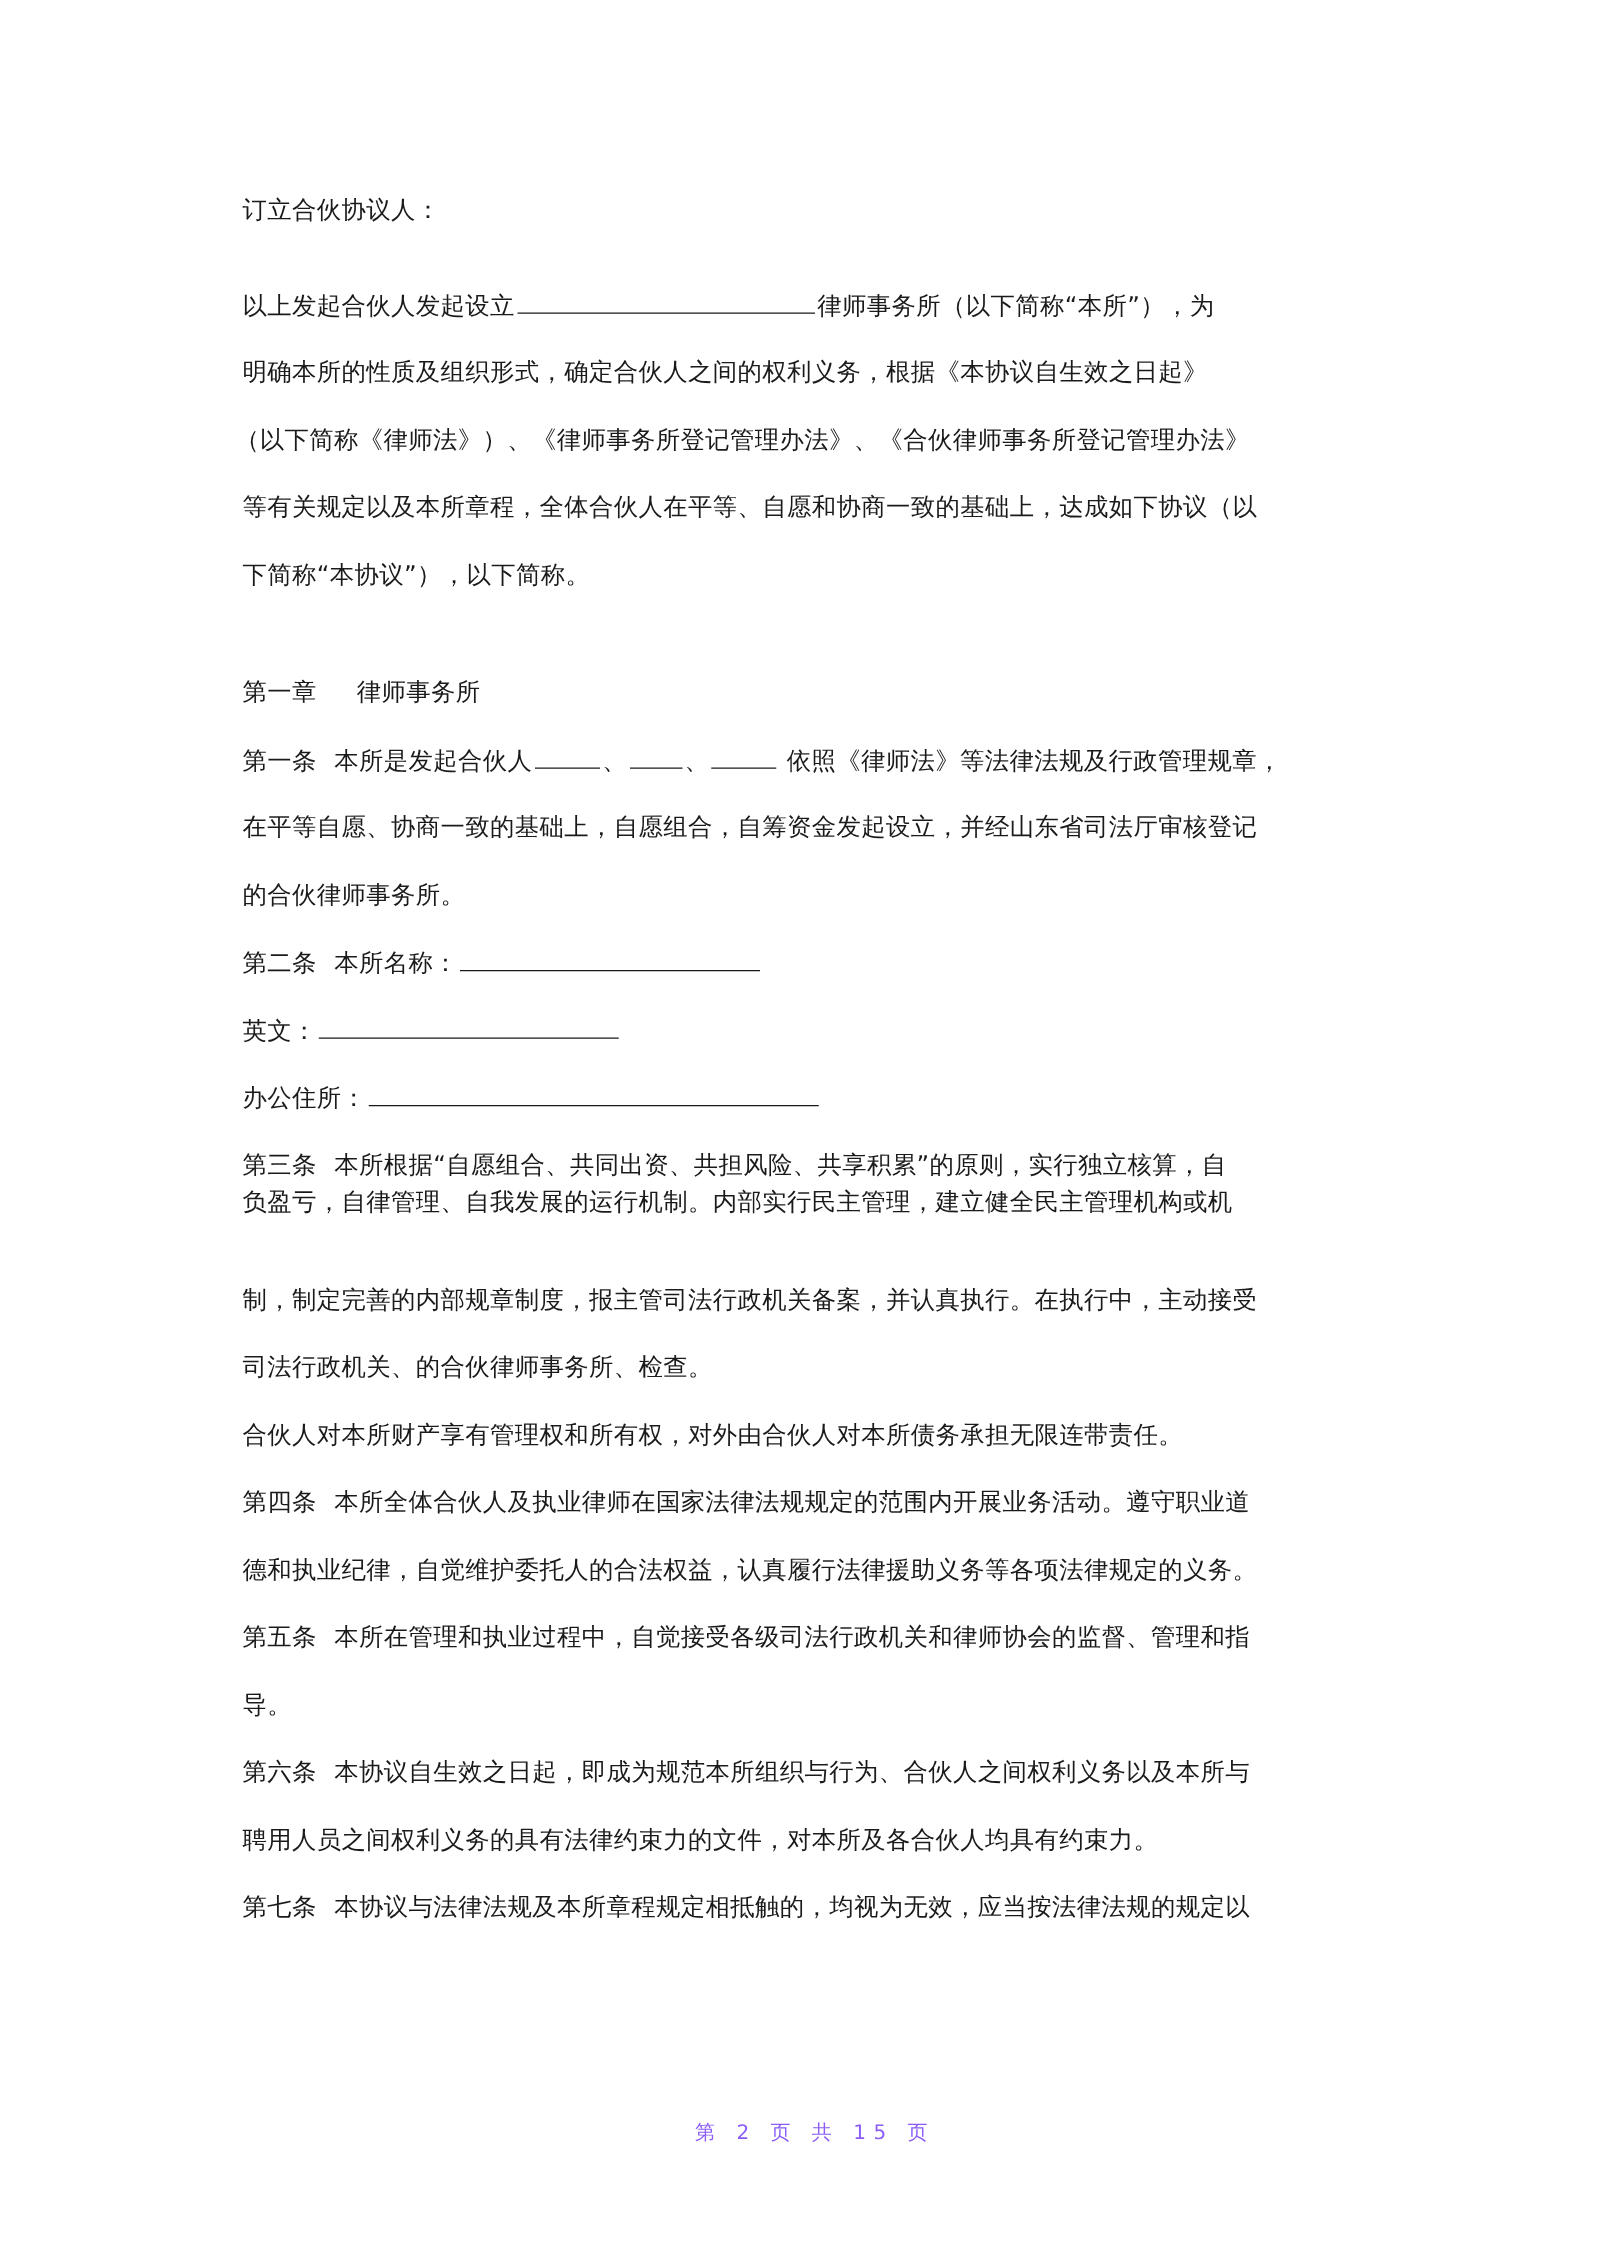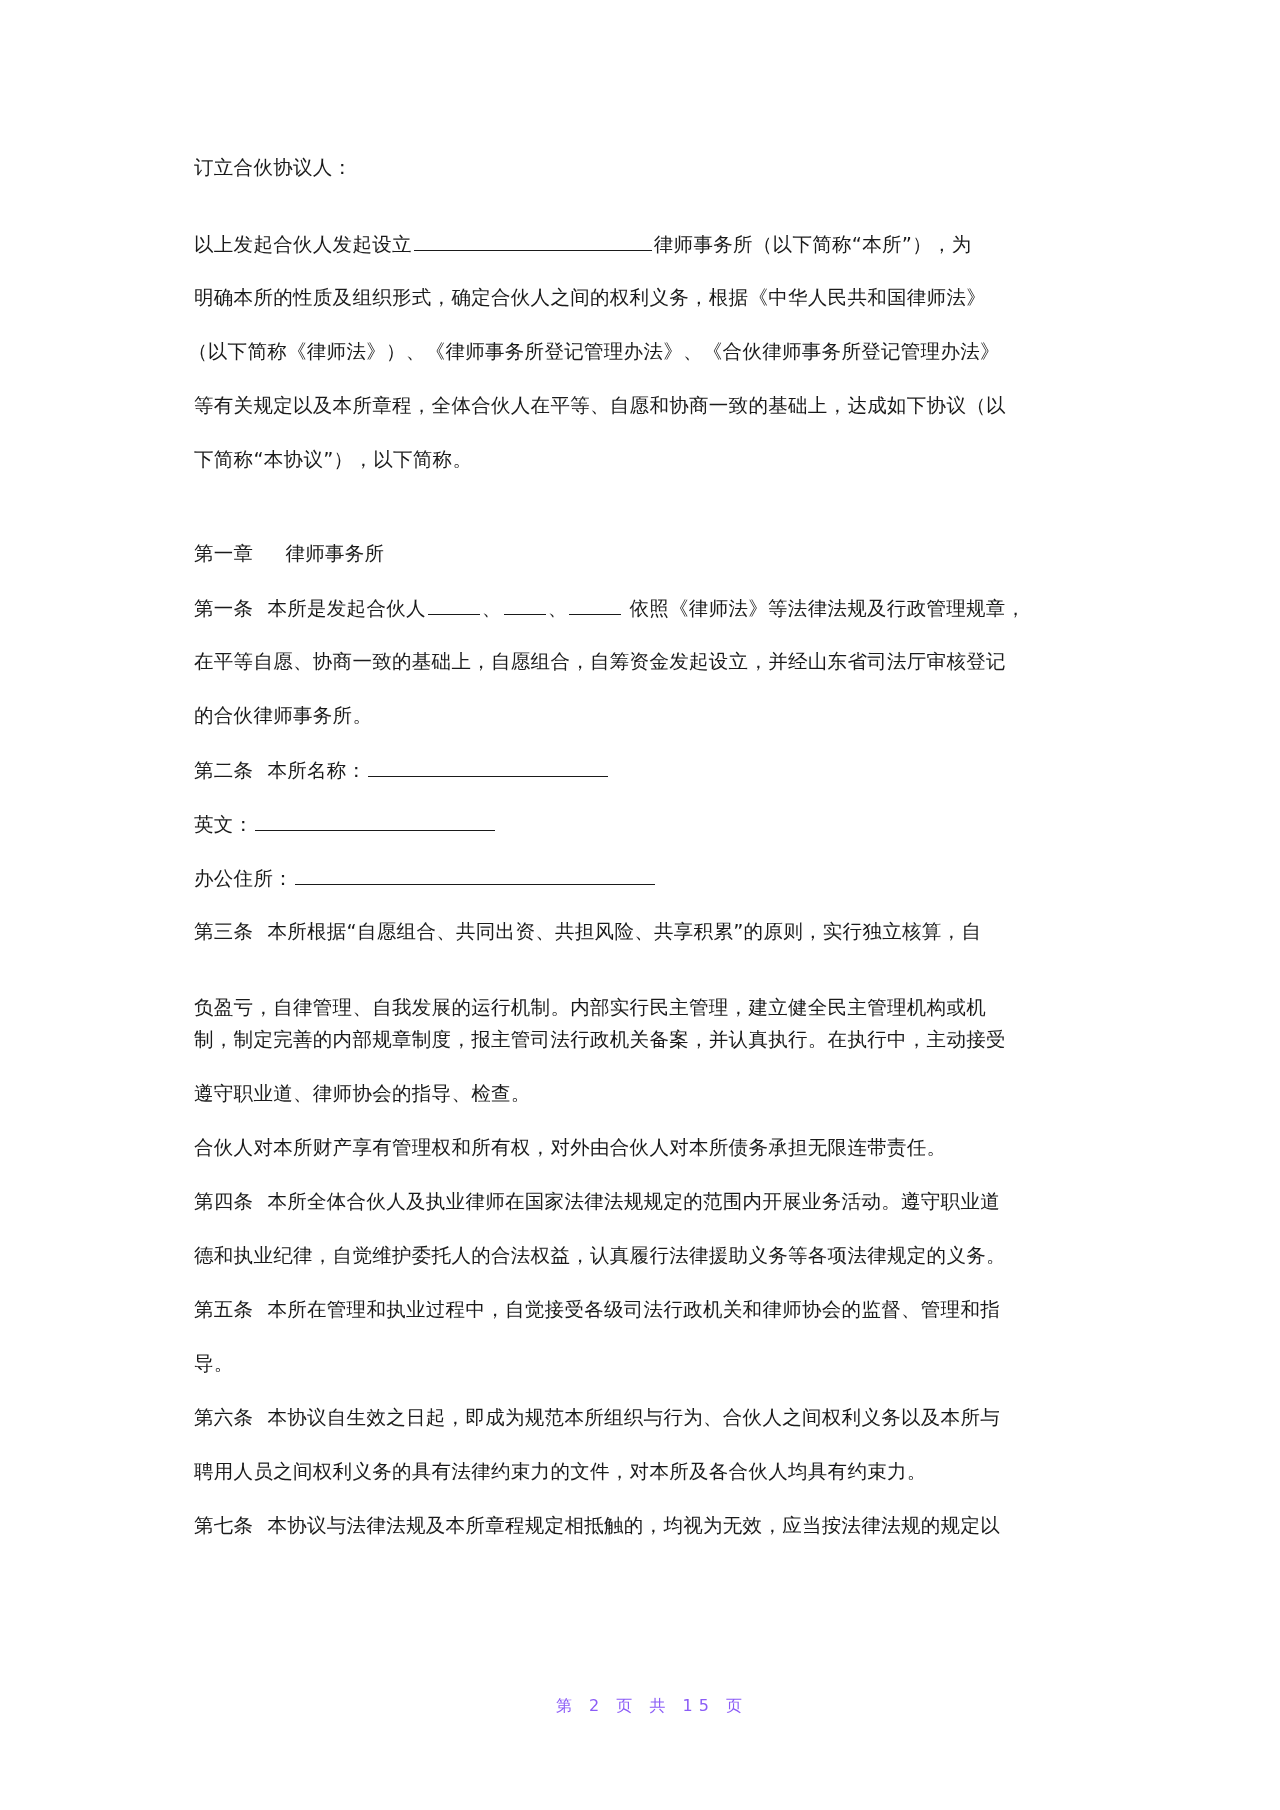--- a/index.html
+++ b/index.html
@@ -25,21 +25,21 @@
 </head>
 <body>
 
 <div class="page">
 
   <div class="line" style="top:154px">订立合伙协议人：</div>
 
   <div class="line" style="top:230px">
     <span>以上发起合伙人发起设立</span><span class="blank" style="width:238px"></span><span>律师事务所（以下简称“本所”），为</span>
   </div>
-  <div class="line" style="top:284px">明确本所的性质及组织形式，确定合伙人之间的权利义务，根据《中华人民共和国律师法》</div>
+  <div class="line" style="top:284px">明确本所的性质及组织形式，确定合伙人之间的权利义务，根据《本协议自生效之日起》</div>
   <div class="line" style="top:338px; left:188px">（以下简称《律师法》）、《律师事务所登记管理办法》、《合伙律师事务所登记管理办法》</div>
   <div class="line" style="top:392px">等有关规定以及本所章程，全体合伙人在平等、自愿和协商一致的基础上，达成如下协议（以</div>
   <div class="line" style="top:446px">下简称“本协议”），以下简称。</div>
 
   <div class="line bold" style="top:540px">
     <span>第一章</span><span class="gap" style="width:32px"></span><span>律师事务所</span>
   </div>
 
   <div class="line" style="top:648px">在平等自愿、协商一致的基础上，自愿组合，自筹资金发起设立，并经山东省司法厅审核登记</div>
   <div class="line" style="top:594px">
@@ -53,23 +53,23 @@
   <div class="line" style="top:810px">
     <span>英文：</span><span class="blank" style="width:240px"></span>
   </div>
   <div class="line" style="top:864px">
     <span>办公住所：</span><span class="blank" style="width:360px"></span>
   </div>
 
   <div class="line" style="top:918px">
     <span>第三条</span><span class="gap" style="width:14px"></span><span>本所根据“自愿组合、共同出资、共担风险、共享积累”的原则，实行独立核算，自</span>
   </div>
-  <div class="line" style="top:994px">负盈亏，自律管理、自我发展的运行机制。内部实行民主管理，建立健全民主管理机构或机</div>
+  <div class="line" style="top:948px">负盈亏，自律管理、自我发展的运行机制。内部实行民主管理，建立健全民主管理机构或机</div>
   <div class="line" style="top:1026px">制，制定完善的内部规章制度，报主管司法行政机关备案，并认真执行。在执行中，主动接受</div>
-  <div class="line" style="top:1080px">遵守职业道、律师协会的指导、检查。</div>
+  <div class="line" style="top:1080px">司法行政机关、的合伙律师事务所、检查。</div>
   <div class="line" style="top:1134px">合伙人对本所财产享有管理权和所有权，对外由合伙人对本所债务承担无限连带责任。</div>
 
   <div class="line" style="top:1188px">
     <span>第四条</span><span class="gap" style="width:14px"></span><span>本所全体合伙人及执业律师在国家法律法规规定的范围内开展业务活动。遵守职业道</span>
   </div>
   <div class="line" style="top:1242px">德和执业纪律，自觉维护委托人的合法权益，认真履行法律援助义务等各项法律规定的义务。</div>
 
   <div class="line" style="top:1296px">
     <span>第五条</span><span class="gap" style="width:14px"></span><span>本所在管理和执业过程中，自觉接受各级司法行政机关和律师协会的监督、管理和指</span>
   </div>

